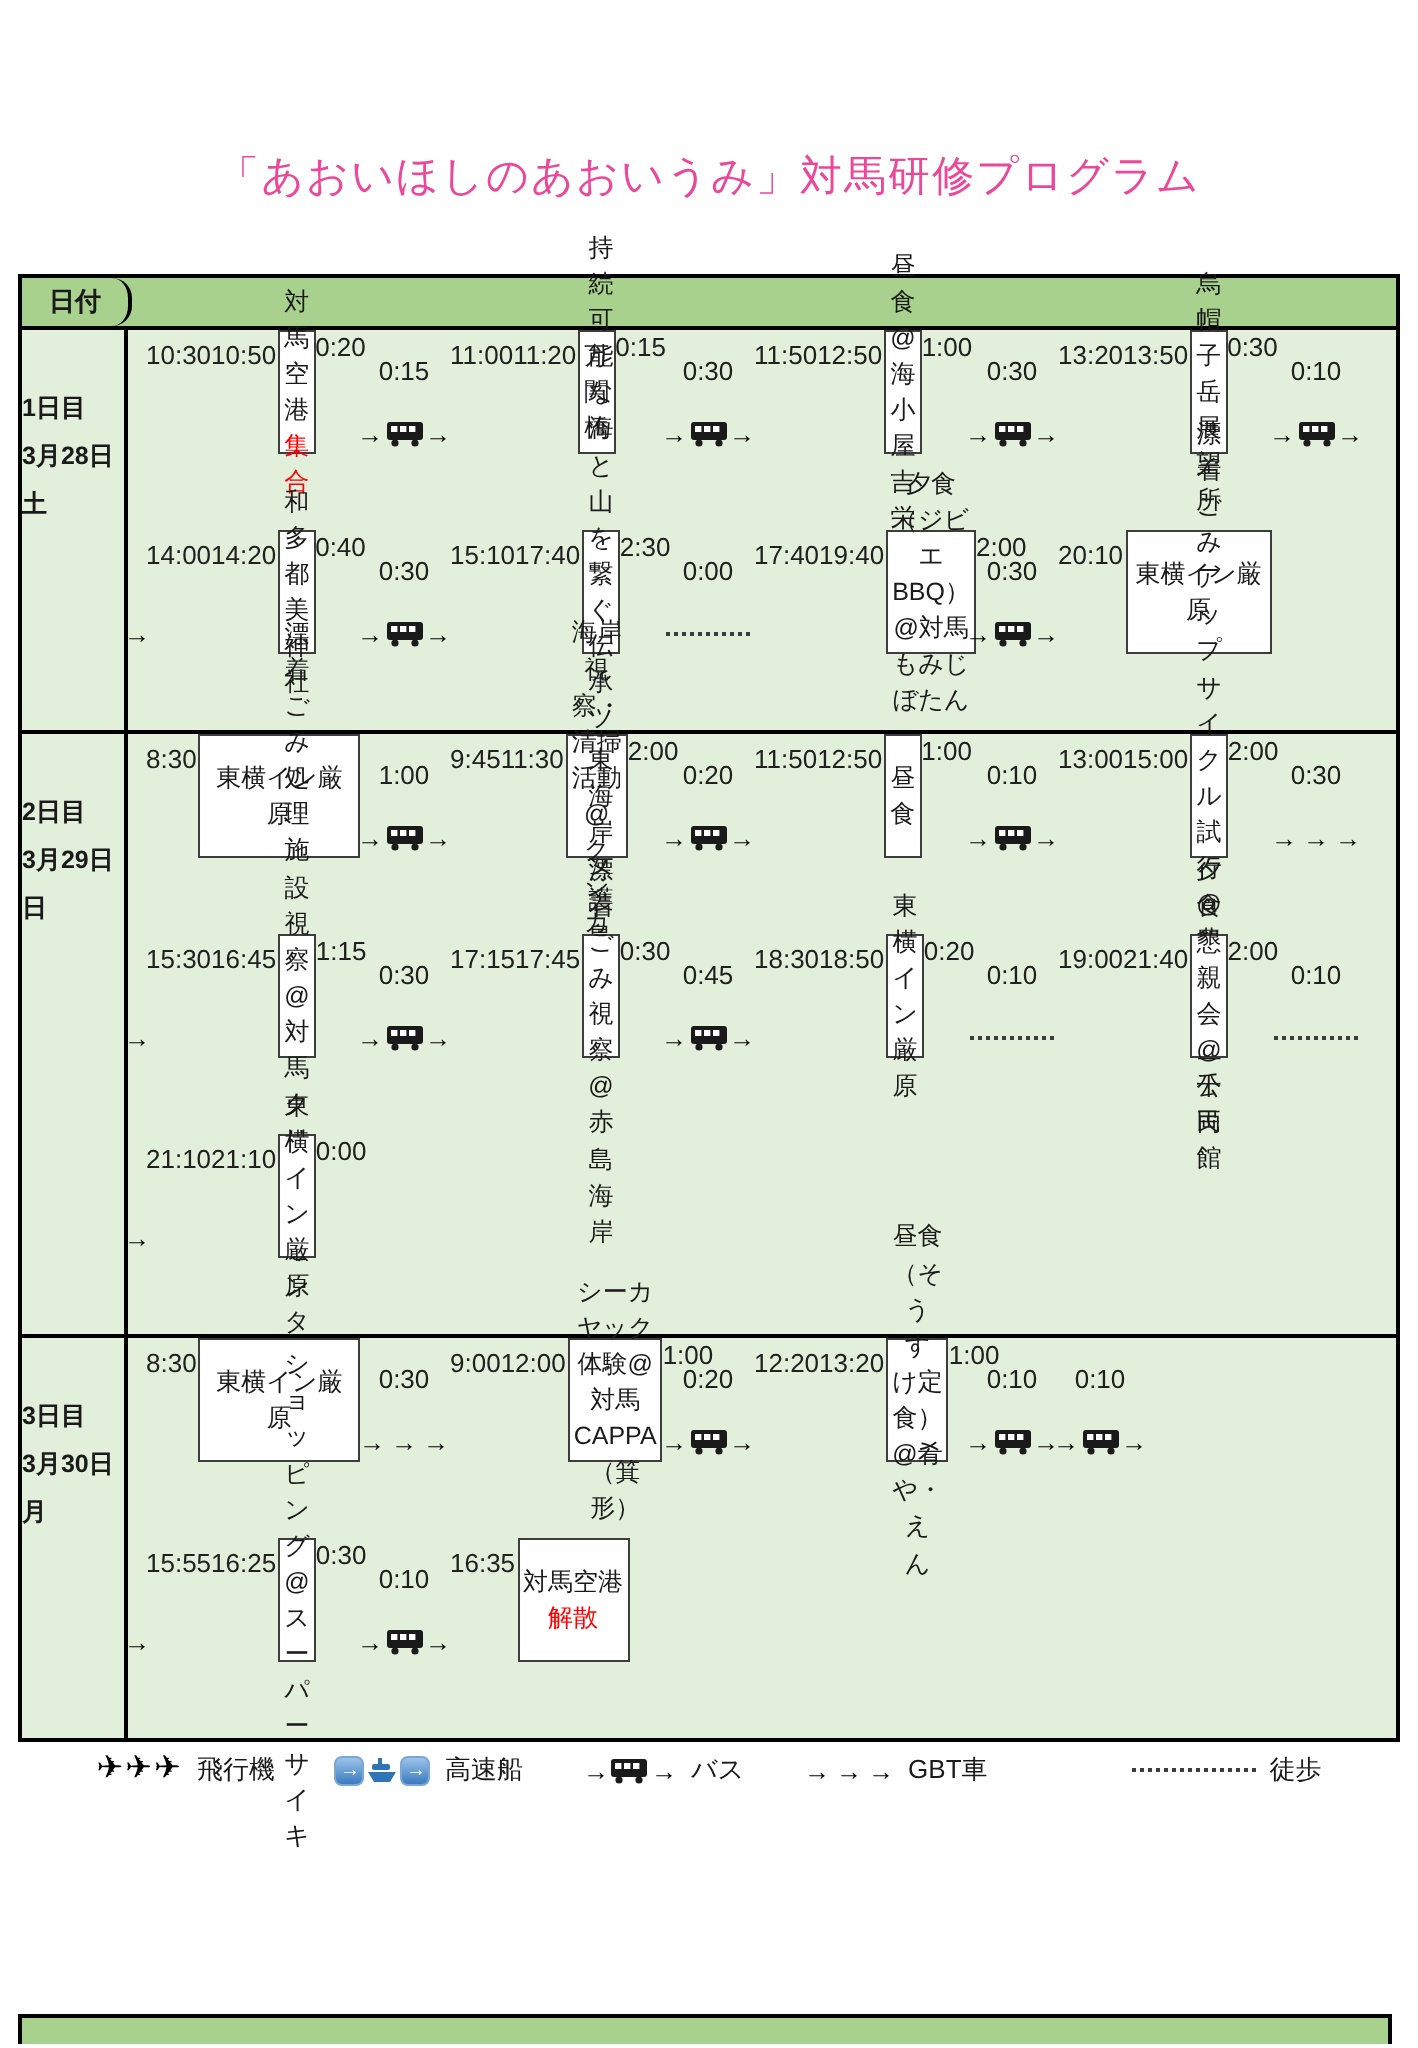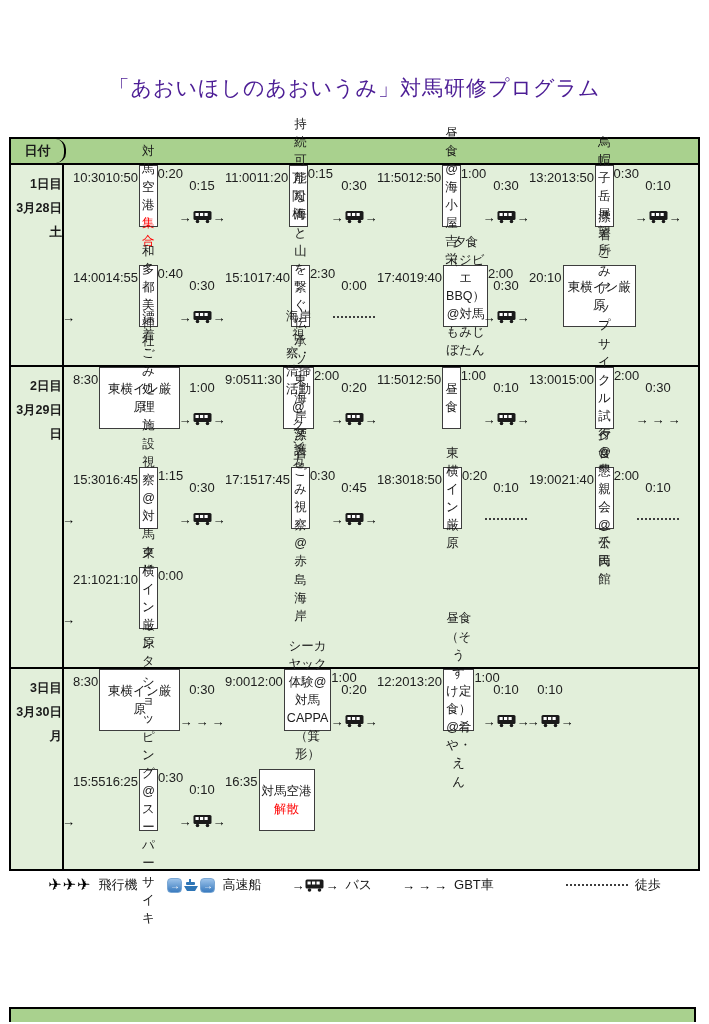--- a/index.html
+++ b/index.html
@@ -3,37 +3,37 @@
 <meta charset="utf-8">
 <style>
   html,body{margin:0;padding:0;}
   body{
     width:709px;height:1024px;position:relative;background:#ffffff;
     font-family:"Liberation Sans","DejaVu Sans",sans-serif;color:#1a1a1a;
     overflow:hidden;
   }
   .title{
     position:absolute;top:74px;left:0;width:100%;text-align:center;
-    font-size:21px;letter-spacing:1px;color:#4c1d95;
+    font-size:21px;letter-spacing:1px;color:#ec4899;
   }
   .table{
     position:absolute;left:9px;top:137px;width:687px;
     border:2px solid #000;box-sizing:content-box;background:#e2efda;
   }
   .header-row{
     display:flex;background:#a9d18e;border-bottom:2px solid #000;
     height:24px;font-weight:bold;font-size:13px;
   }
   .hdr-date{width:53px;border-right:2px solid #000;display:flex;align-items:center;justify-content:center;border-radius:10px;}
   .hdr-itin{flex:1;display:flex;align-items:center;justify-content:center;}
   .day-section{display:flex;background:#e2efda;border-bottom:2px solid #000;}
   .day-section:last-child{border-bottom:none;}
   .day-label{
     width:53px;border-right:2px solid #000;font-size:12.5px;font-weight:bold;
-    text-align:right;padding-top:8px;line-height:1.9;box-sizing:border-box;
+    text-align:left;padding-top:28px;line-height:1.9;box-sizing:border-box;
   }
   .day-rows{flex:1;min-width:0;}
   .itin-row{position:relative;height:100px;display:flex;align-items:flex-start;padding-left:8px;box-sizing:border-box;}
   .activity{width:108px;display:flex;flex:none;}
   .times{
     height:20px;display:flex;justify-content:space-between;align-items:flex-end;
     font-size:13px;padding:0 1px 2px 1px;color:#202020;
   }
   .box{
     height:62px;background:#fff;border:1.5px solid #3d3d3d;
@@ -201,21 +201,21 @@
                   <span class="arr">→</span>
                 </span>
               </div>
             </div>
           </div>
           <div class="itin-row">
             <span class="lead-arrow">→</span>
             <div class="activity">
               <div class="times">
                 <span>14:00</span>
-                <span>14:55</span>
+                <span>14:20</span>
               </div>
               <div class="box">
                 <div>和多都美神社</div>
               </div>
               <div class="duration">0:40</div>
             </div>
             <div class="transfer">
               <div class="t-dur">0:30</div>
               <div class="t-icon">
                 <span class="t-icon-inner">
@@ -320,21 +320,21 @@
                     <rect x="11.5" y="2.5" width="3.2" height="3" fill="#fff"></rect>
                     <circle cx="4.5" cy="11" r="1.8" fill="#1a1a1a"></circle>
                     <circle cx="14.5" cy="11" r="1.8" fill="#1a1a1a"></circle>
                   </svg>
                   <span class="arr">→</span>
                 </span>
               </div>
             </div>
             <div class="activity">
               <div class="times">
-                <span>9:05</span>
+                <span>9:45</span>
                 <span>11:30</span>
               </div>
               <div class="box">
                 <div>海岸視察・清掃活動@クジカ浜</div>
               </div>
               <div class="duration">2:00</div>
             </div>
             <div class="transfer">
               <div class="t-dur">0:20</div>
               <div class="t-icon">

